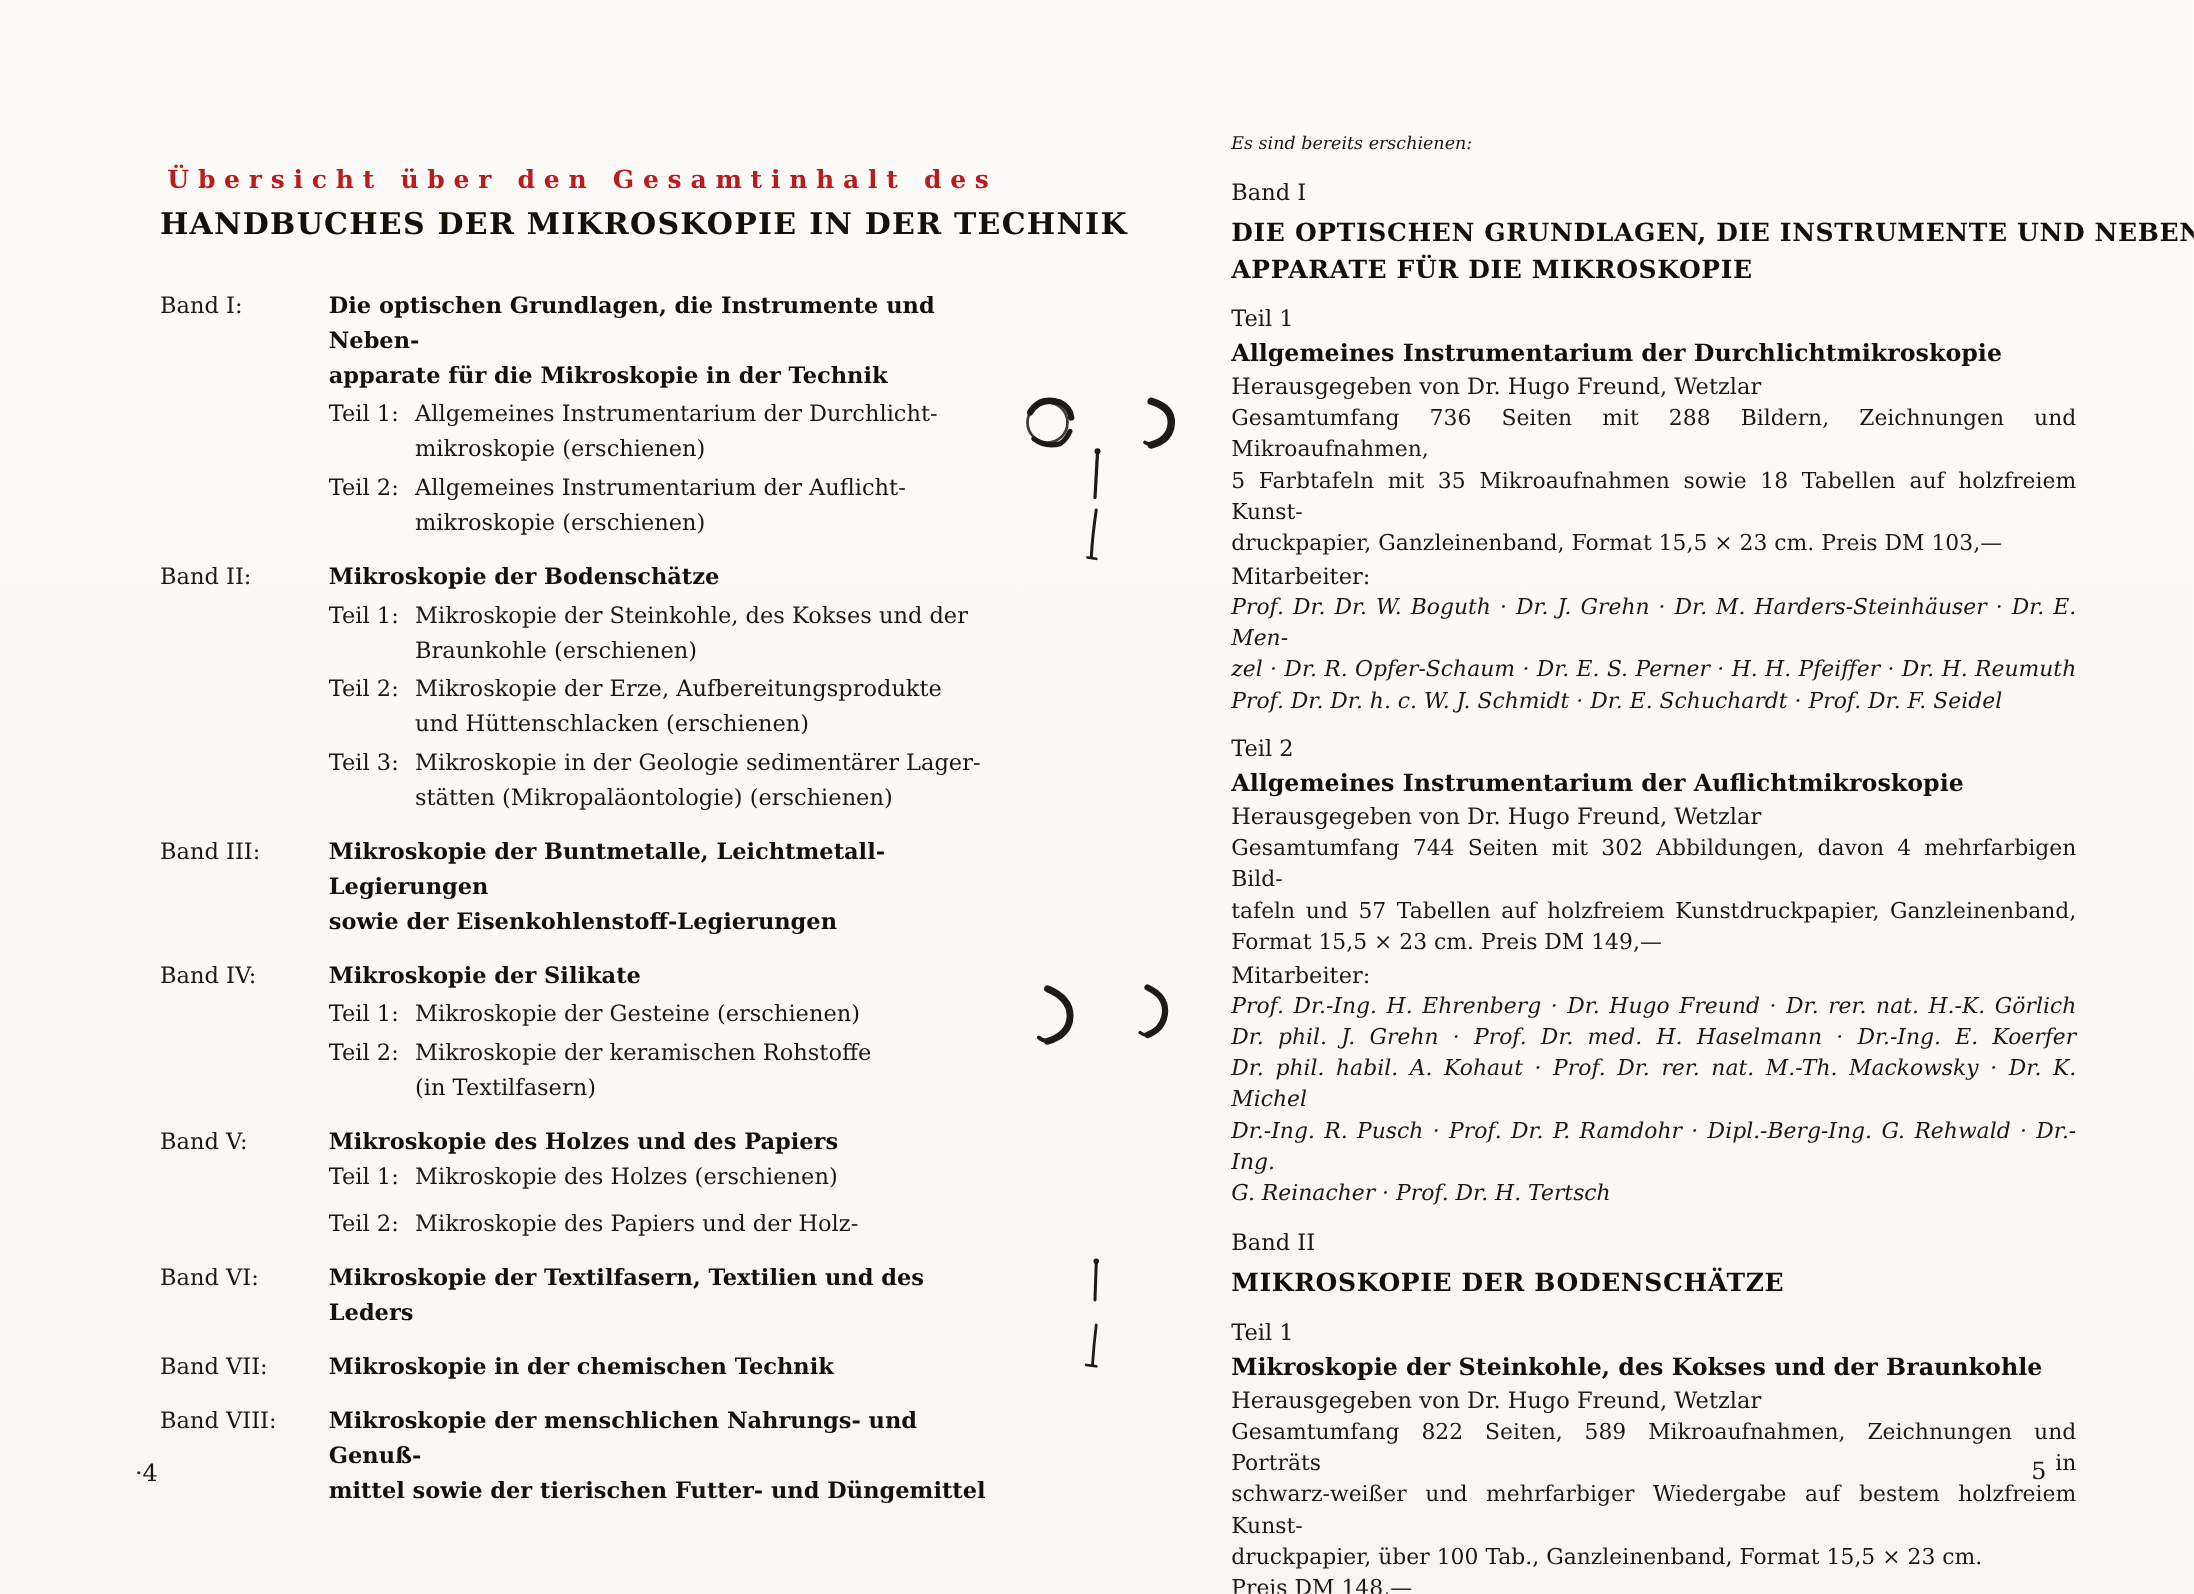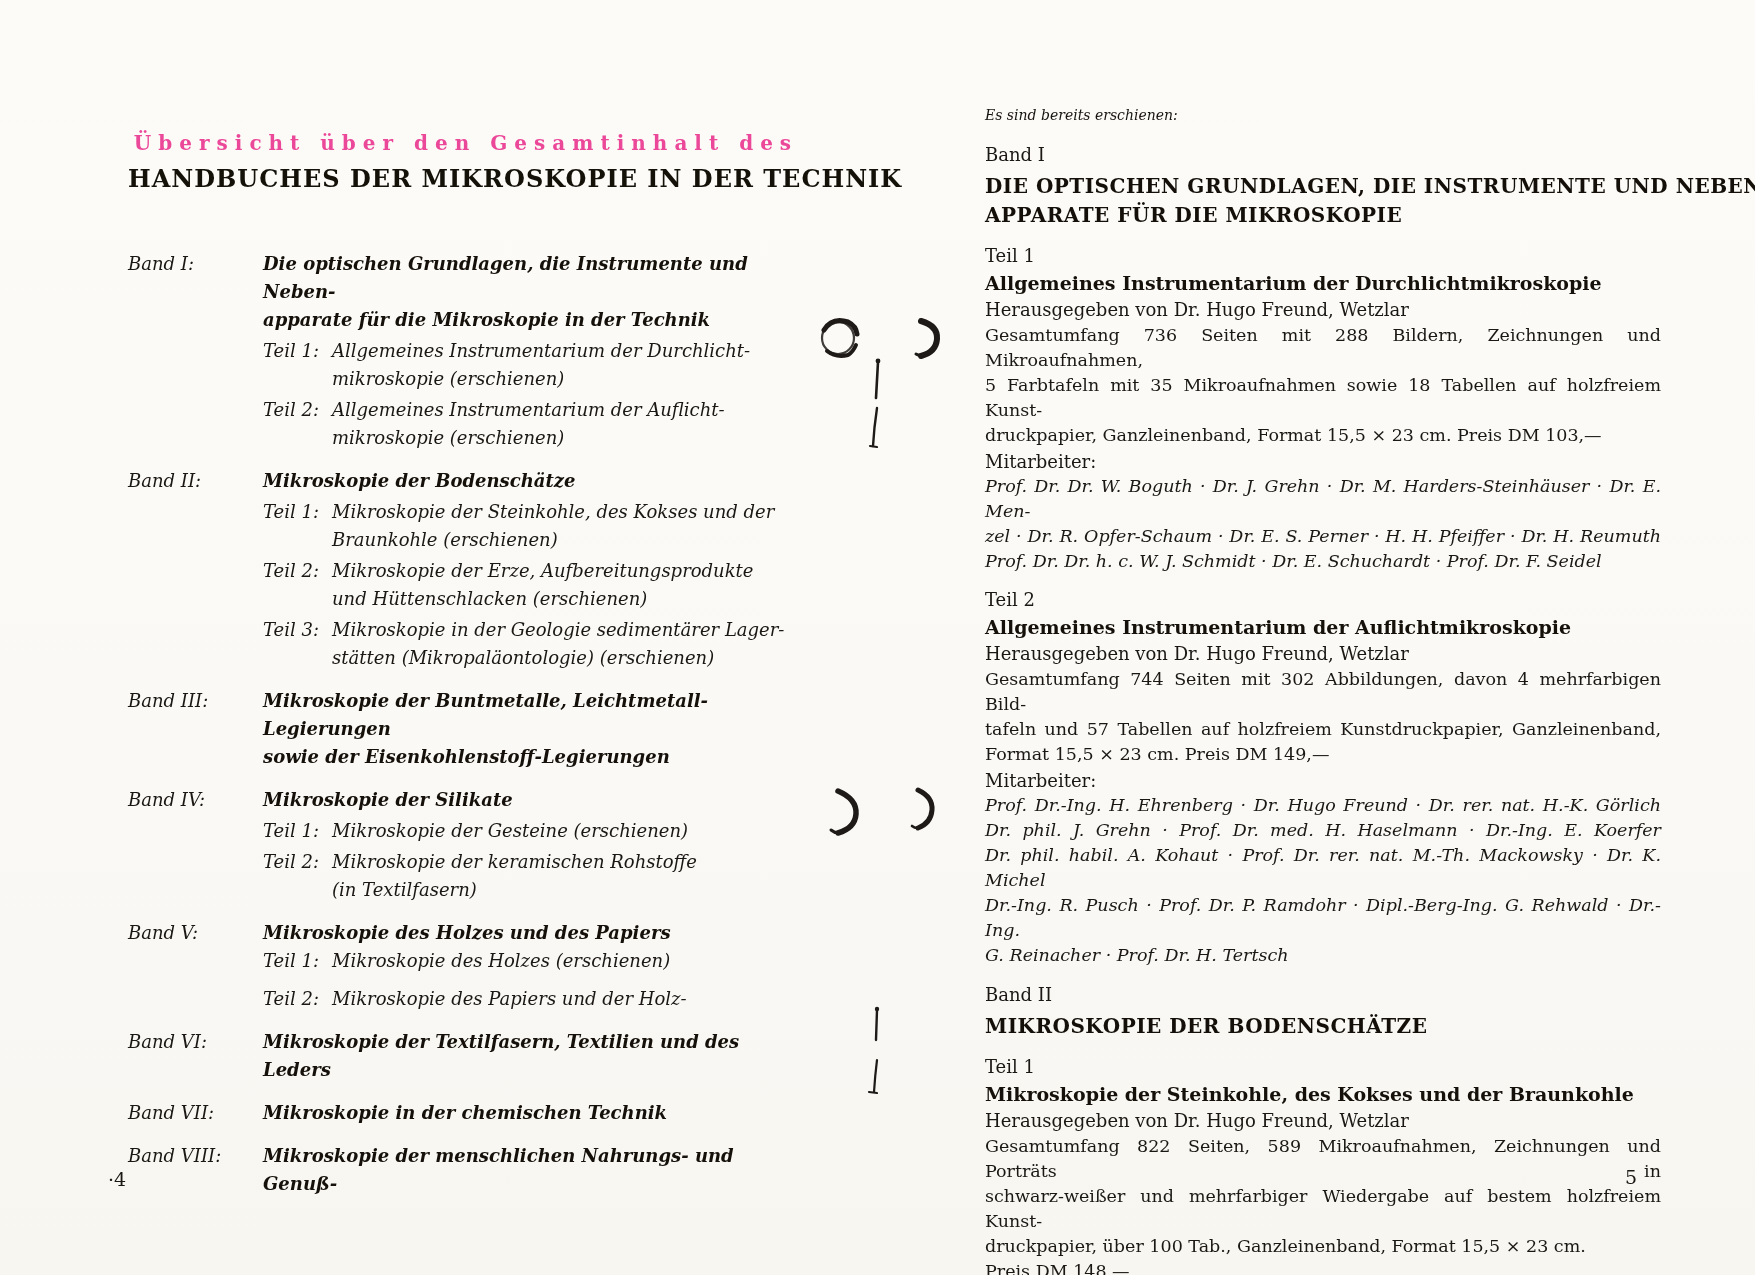--- a/index.html
+++ b/index.html
@@ -6,24 +6,24 @@
   body{
     width:1755px;height:1275px;position:relative;overflow:hidden;
     background:linear-gradient(180deg,#fcfbf8 0%,#faf9f5 60%,#f7f6f1 100%);
     font-family:"DejaVu Serif", serif;
     color:#1b1814;
     -webkit-font-smoothing:antialiased;
   }
   
   .pageL{position:absolute;left:128px;top:0;width:676px;}
   .lp-title1{position:absolute;top:131px;left:0;width:100%;text-align:center;
-    font-weight:bold;font-size:20px;letter-spacing:7px;white-space:nowrap;color:#ec4899;}
+    font-weight:bold;font-size:20px;letter-spacing:7px;white-space:nowrap;color:#b91c1c;}
   .lp-title2{position:absolute;top:164px;left:0;width:100%;text-align:center;
     font-weight:bold;font-size:24px;letter-spacing:1px;white-space:nowrap;color:#141109;}
-  .lp-entries{position:absolute;top:250px;left:0;width:100%;font-size:18px;line-height:28px;font-style:italic;}
+  .lp-entries{position:absolute;top:231px;left:0;width:100%;font-size:18px;line-height:28px;}
   .band-row{display:flex;margin-top:15px;}
   .band-row:first-child{margin-top:0;}
   .band-label{flex:0 0 135px;}
   .band-content{flex:1;}
   .band-title{font-weight:bold;color:#15110a;}
   .teil{display:flex;margin-top:3px;}
   .teil-label{flex:0 0 69px;}
   .teil-lines{flex:1;}
   .pn{position:absolute;font-size:19px;}
   .pn4{left:108px;top:1168px;}
@@ -163,20 +163,21 @@
       <div class="band-label">Band VII:</div>
       <div class="band-content">
         <div class="band-title">Mikroskopie in der chemischen Technik</div>
       </div>
     </div>
 
     <div class="band-row">
       <div class="band-label">Band VIII:</div>
       <div class="band-content">
         <div class="band-title">Mikroskopie der menschlichen Nahrungs- und Genuß-</div>
+        <div class="band-title">mittel sowie der tierischen Futter- und Düngemittel</div>
       </div>
     </div>
 
   </div>
 </div>
 <div class="pn pn4">·4</div>
 
 <div class="pageR">
   <div class="r-flow">
     <div class="r-intro">Es sind bereits erschienen:</div>

